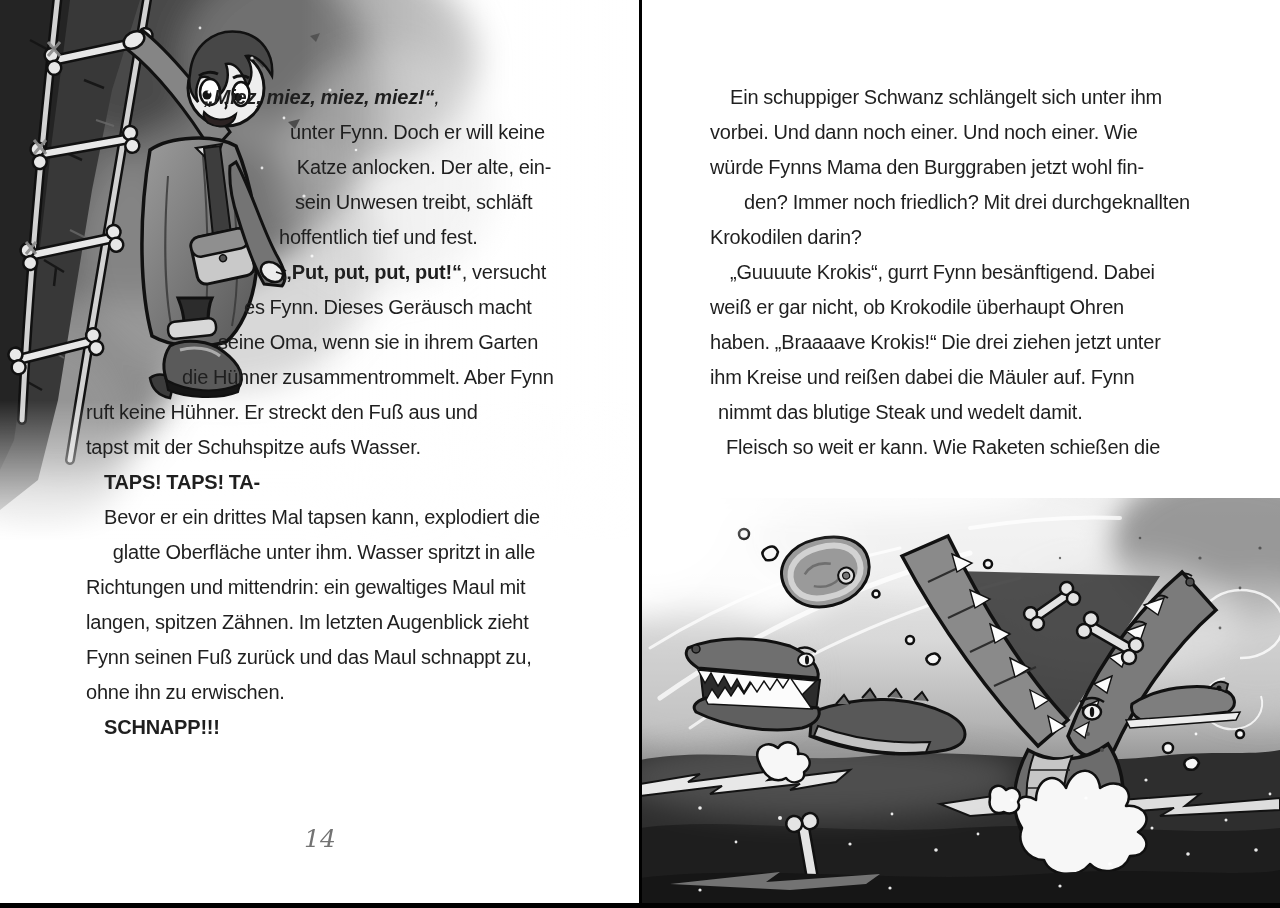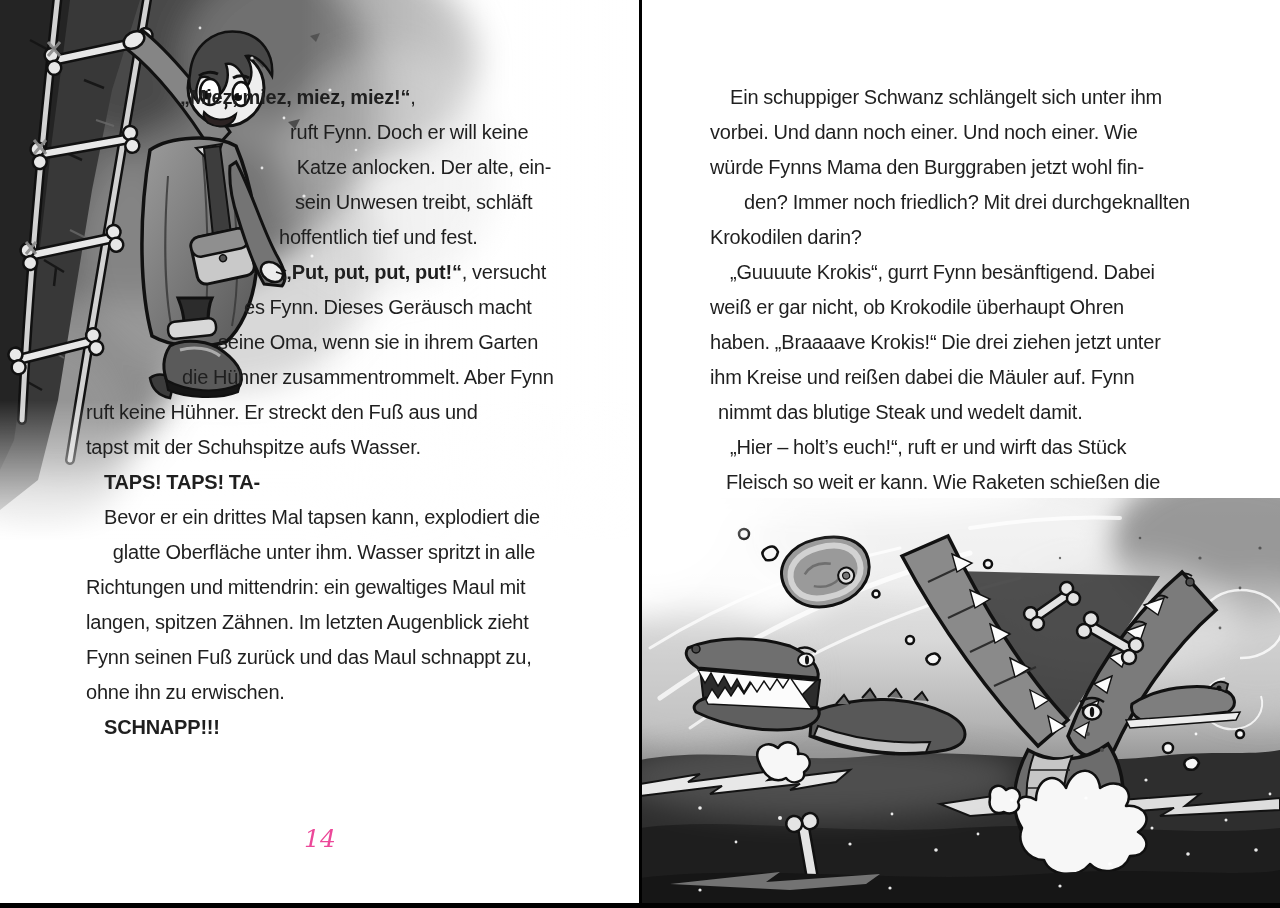--- a/index.html
+++ b/index.html
@@ -13,21 +13,21 @@
   .illu{position:absolute;pointer-events:none;}
   .illu-left{left:0;top:0;width:640px;height:540px;z-index:1;}
   .illu-right{left:0;top:498px;width:640px;height:410px;z-index:1;}
   .text-col{position:absolute;z-index:5;font-size:20px;line-height:35px;color:#1f1f1f;
             letter-spacing:-0.2px;word-spacing:-0.5px;}
   .left-col{left:86px;top:80px;width:476px;}
   .right-col{left:70px;top:80px;width:480px;}
   .line{white-space:nowrap;height:35px;}
   .b{font-weight:700;}
   .page-number{position:absolute;left:0;top:824px;width:640px;text-align:center;z-index:5;
-               font-family:"DejaVu Serif", serif;font-style:italic;font-size:25px;color:#ec4899;}
+               font-family:"DejaVu Serif", serif;font-style:italic;font-size:25px;color:#737373;}
   .bone{fill:#e8e8e8;stroke:#111;stroke-width:2.5;}
   svg{display:block;}
 </style>
 </head>
 <body>
 
 <div>
 
   <section class="page left">
 
@@ -175,22 +175,22 @@
           <circle cx="356" cy="150" r="1.3"></circle>
         <circle cx="262" cy="168" r="1.4"></circle>
           <circle cx="312" cy="256" r="1.5"></circle>
       </g>
 
       <rect x="300" y="0" width="340" height="540" fill="url(#fadeR)"></rect>
       <rect x="0" y="400" width="640" height="140" fill="url(#fadeB)"></rect>
     </svg>
 
     <div class="text-col left-col" id="left-lines">
-        <div class="line" style="margin-left: 94px;"><span class="b">„Miez, miez, miez, miez!“</span><span>,</span></div>
-        <div class="line" style="margin-left: 204px;"><span>ruft Fynn. Doch er will keine</span></div>
+        <div class="line" style="margin-left: 118px; font-style: italic;"><span class="b">„Miez, miez, miez, miez!“</span><span>,</span></div>
+        <div class="line" style="margin-left: 204px;"><span>unter Fynn. Doch er will keine</span></div>
         <div class="line" style="margin-left: 200px; text-align: center;"><span>Katze anlocken. Der alte, ein-</span></div>
         <div class="line" style="margin-left: 209px;"><span>sein Unwesen treibt, schläft</span></div>
         <div class="line" style="margin-left: 193px;"><span>hoffentlich tief und fest.</span></div>
         <div class="line" style="margin-left: 196px;"><span class="b">„Put, put, put, put!“</span><span>, versucht</span></div>
         <div class="line" style="margin-left: 158px;"><span>es Fynn. Dieses Geräusch macht</span></div>
         <div class="line" style="margin-left: 132px;"><span>seine Oma, wenn sie in ihrem Garten</span></div>
         <div class="line" style="margin-left: 96px;"><span>die Hühner zusammentrommelt. Aber Fynn</span></div>
         <div class="line" style=""><span>ruft keine Hühner. Er streckt den Fuß aus und</span></div>
         <div class="line" style="margin-left: 0px;"><span>tapst mit der Schuhspitze aufs Wasser.</span></div>
         <div class="line" style="margin-left: 18px;"><span class="b">TAPS! TAPS! TA-</span></div>
@@ -212,21 +212,20 @@
         <div class="line" style="margin-left: 20px;"><span>Ein schuppiger Schwanz schlängelt sich unter ihm</span></div>
         <div class="line" style="margin-left: 0px;"><span>vorbei. Und dann noch einer. Und noch einer. Wie</span></div>
         <div class="line" style="margin-left: 0px;"><span>würde Fynns Mama den Burggraben jetzt wohl fin-</span></div>
         <div class="line" style="margin-left: 8px; text-align: right;"><span>den? Immer noch friedlich? Mit drei durchgeknallten</span></div>
         <div class="line" style="margin-left: 0px;"><span>Krokodilen darin?</span></div>
         <div class="line" style="margin-left: 20px;"><span>„Guuuute Krokis“, gurrt Fynn besänftigend. Dabei</span></div>
         <div class="line" style="margin-left: 0px;"><span>weiß er gar nicht, ob Krokodile überhaupt Ohren</span></div>
         <div class="line" style="margin-left: 0px;"><span>haben. „Braaaave Krokis!“ Die drei ziehen jetzt unter</span></div>
         <div class="line" style="margin-left: 0px;"><span>ihm Kreise und reißen dabei die Mäuler auf. Fynn</span></div>
         <div class="line" style="margin-left: 8px;"><span>nimmt das blutige Steak und wedelt damit.</span></div>
-        <div class="line" style="margin-left: 20px;"><span>„Hier – holt’s euch!“, ruft er und wirft das Stück</span></div>
         <div class="line" style="margin-left: 16px;"><span>Fleisch so weit er kann. Wie Raketen schießen die</span></div>
       </div>
 
     <svg class="illu illu-right" viewBox="0 0 640 410" aria-hidden="true">
       <defs>
         <linearGradient id="skyG" x1="0" y1="0" x2="0" y2="1">
           <stop offset="0" stop-color="#efefef"></stop>
             <stop offset="0.35" stop-color="#d8d8d8"></stop>
           <stop offset="0.55" stop-color="#b4b4b4"></stop>
             <stop offset="0.68" stop-color="#8a8a8a"></stop>

